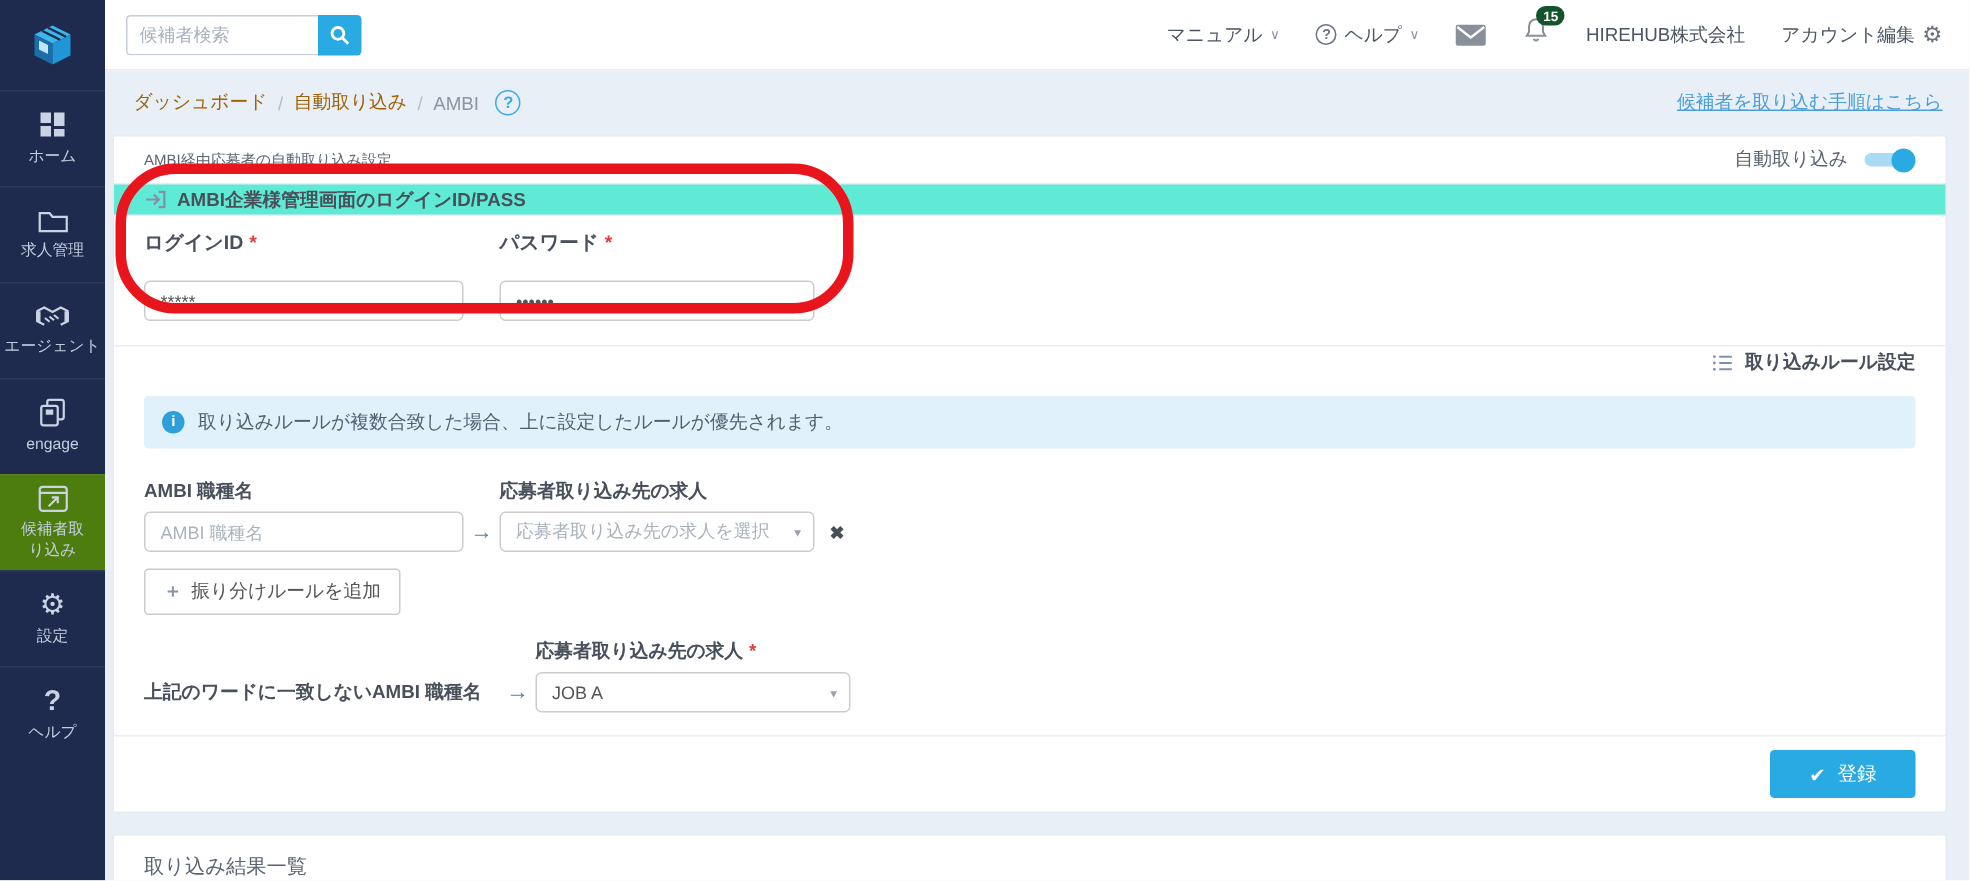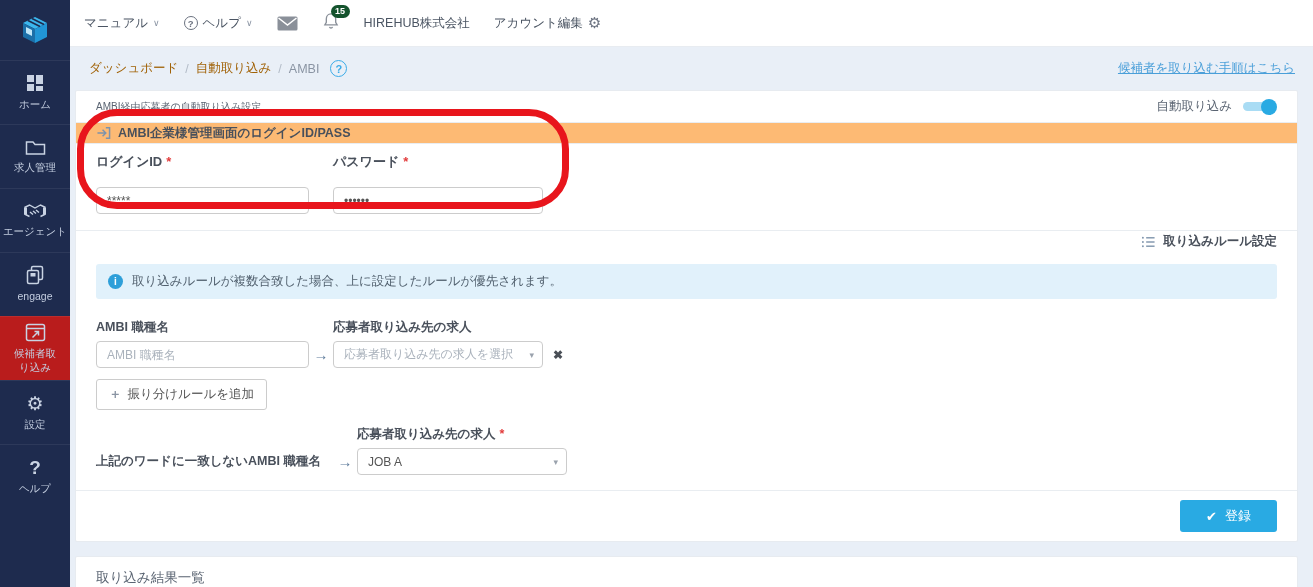--- a/index.html
+++ b/index.html
@@ -6,21 +6,21 @@
   html,body { width:1313px; height:587px; }
   body { font-family:"Liberation Sans", sans-serif; }
   .app { position:relative; width:1313px; height:587px; background:#e9eff7; overflow:hidden; }
 
   
   .sidebar { position:absolute; left:0; top:0; width:70px; height:100%; background:#1e2b4e; z-index:5; }
   .logo-box { height:60px; display:flex; align-items:center; justify-content:center; }
   .side-item { height:64px; display:flex; flex-direction:column; align-items:center; justify-content:center;
                gap:5px; border-top:1px solid rgba(255,255,255,0.07); cursor:pointer; }
   .side-item .lbl { font-size:10.5px; color:#c3cddf; text-align:center; line-height:1.25; }
-  .side-item.active { background:#b91c1c; }
+  .side-item.active { background:#4d7c0f; }
   .side-item .two-line { max-width:46px; }
   .glyph-icon { color:#c9d3e3; font-size:19px; line-height:1; }
 
   
   .main { margin-left:70px; height:100%; display:flex; flex-direction:column; }
   .topbar { height:47px; background:#fff; border-bottom:1px solid #e8ecf1; flex:0 0 47px;
             display:flex; align-items:center; justify-content:space-between; padding:0 18px 0 14px; }
   .searchwrap { display:flex; align-items:center; }
   .searchwrap input { width:128px; height:27px; border:1px solid #c7ced8; border-right:none;
             border-radius:3px 0 0 3px; padding:0 8px; font-size:12px; color:#555; outline:none;
@@ -49,21 +49,21 @@
   .guide-link { font-size:12.5px; color:#4a9fd9; text-decoration:underline; cursor:pointer; }
 
   
   .panel { background:#fff; margin:0 15px 0 5px; border:1px solid #e7ebf0; border-radius:2px; }
   .panel2 { margin-top:14px; flex:1; }
 
   .title-row { display:flex; align-items:center; justify-content:space-between; padding:8px 20px; height:31px; }
   .panel-title { font-size:10px; color:#5a6472; }
   .toggle-group { display:flex; align-items:center; gap:9px; font-size:12.5px; color:#5a6472; }
 
-  .section-head { display:flex; align-items:center; gap:7px; background:#fdba74;
+  .section-head { display:flex; align-items:center; gap:7px; background:#5eead4;
                   border-top:1px solid #e9edf1; border-bottom:1px solid #e9edf1; padding:4px 20px; height:22px; }
   .section-head .sh-title { font-size:12.5px; font-weight:bold; color:#49505b; }
   .section-head.no-bottom { border-bottom:none; background:#fff;justify-content:flex-end; }
 
   .login-fields { display:flex; padding:9px 20px 16px; }
   .field-group { display:flex; flex-direction:column; }
   .field-label { font-size:13px; font-weight:bold; color:#49505b; margin-bottom:16px; }
   .req { color:#e23b3b; font-weight:bold; margin-left:4px; }
   .txt-input { height:27px; border:1px solid #ccc; border-radius:4px; padding:0 10px; font-size:12px;
                color:#555; outline:none; font-family:"Liberation Sans",sans-serif; width:100%; }
@@ -188,20 +188,29 @@
 
     <div class="side-item">
       <span class="glyph-icon" style="font-weight:bold;">?</span>
       <span class="lbl">ヘルプ</span>
     </div>
   </nav>
 
   <div class="main">
 
     <header class="topbar">
+      <div class="searchwrap">
+        <input type="text" placeholder="候補者検索" style="">
+        <button class="search-btn">
+          <svg width="15" height="15" viewBox="0 0 16 16" fill="none" stroke="#ffffff" stroke-width="2">
+            <circle cx="6.7" cy="6.7" r="4.2"></circle>
+              <line x1="10" y1="10" x2="14" y2="14"></line>
+          </svg>
+        </button>
+      </div>
       <div class="top-right">
         <span class="top-link">
           <span>マニュアル</span>
           <span class="chev">∨</span>
         </span>
         <span class="top-link">
           <span class="qcircle">?</span>
           <span>ヘルプ</span>
           <span class="chev">∨</span>
         </span>

